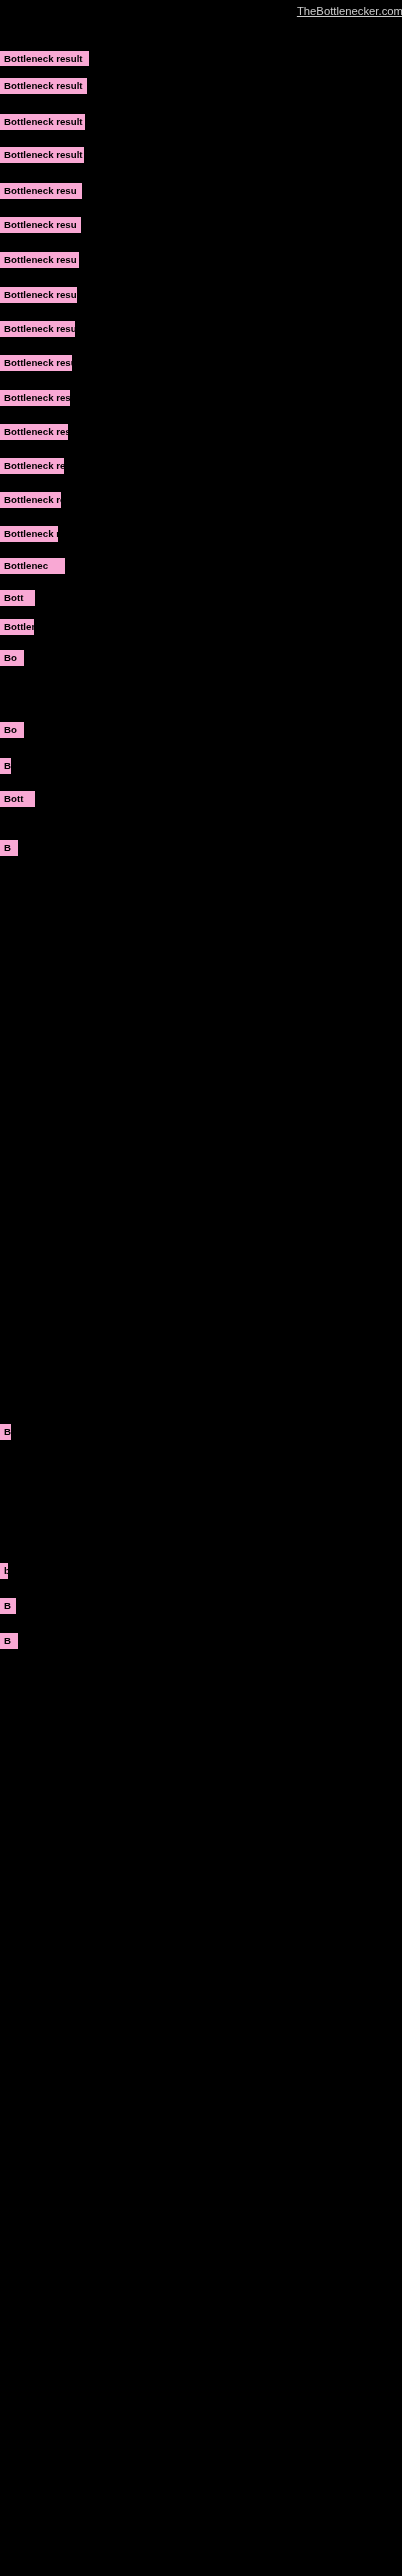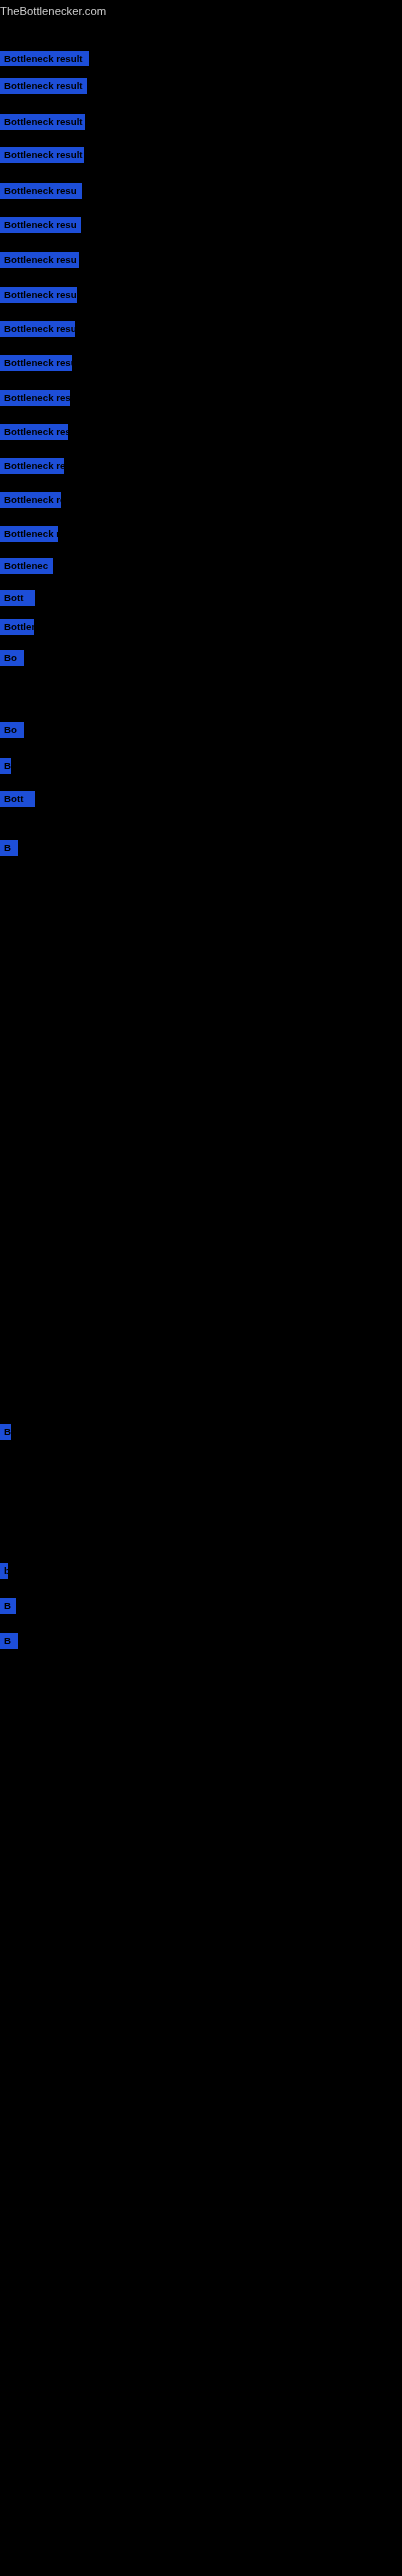--- a/index.html
+++ b/index.html
@@ -12,29 +12,30 @@
       background-color: #000000;
       width: 403px;
       min-height: 2576px;
       font-family: Arial, sans-serif;
       position: relative;
     }
 
     .site-title {
       color: #cccccc;
       font-size: 11.3px;
-      text-align: left;
+      text-align: right;
       padding: 4.8px 0 3.2px 0;
       width: 100%;
+      text-decoration: underline;
     }
 
     .bottleneck-item {
       position: absolute;
       left: 0;
-      background-color: #1d4ed8;
+      background-color: #f9a8d4;
       color: #000000;
       font-size: 9.7px;
       font-weight: bold;
       padding: 2.4px 4px;
       white-space: nowrap;
       overflow: hidden;
     }
   </style>
 </head>
 <body>
@@ -50,21 +51,21 @@
     <div class="bottleneck-item" style="top: 184px; width: 81px;">Bottleneck resu</div>
     <div class="bottleneck-item" style="top: 219px; width: 79px;">Bottleneck resu</div>
     <div class="bottleneck-item" style="top: 254px; width: 77px;">Bottleneck resu</div>
     <div class="bottleneck-item" style="top: 288px; width: 75px;">Bottleneck resu</div>
     <div class="bottleneck-item" style="top: 322px; width: 72px;">Bottleneck resu</div>
     <div class="bottleneck-item" style="top: 357px; width: 70px;">Bottleneck resu</div>
     <div class="bottleneck-item" style="top: 391px; width: 68px;">Bottleneck res</div>
     <div class="bottleneck-item" style="top: 425px; width: 64px;">Bottleneck res</div>
     <div class="bottleneck-item" style="top: 459px; width: 61px;">Bottleneck res</div>
     <div class="bottleneck-item" style="top: 493px; width: 58px;">Bottleneck re</div>
-    <div class="bottleneck-item" style="top: 525px; width: 53px;">Bottlenec</div>
+    <div class="bottleneck-item" style="top: 525px; width: 65px;">Bottlenec</div>
     <div class="bottleneck-item" style="top: 557px; width: 35px;">Bott</div>
     <div class="bottleneck-item" style="top: 586px; width: 34px;">Bottlen</div>
     <div class="bottleneck-item" style="top: 617px; width: 24px;">Bo</div>
     <div class="bottleneck-item" style="top: 689px; width: 24px;">Bo</div>
     <div class="bottleneck-item" style="top: 725px; width: 11.3px;">B</div>
     <div class="bottleneck-item" style="top: 758px; width: 35px;">Bott</div>
     <div class="bottleneck-item" style="top: 807px; width: 17.7px;">B</div>
     <div class="bottleneck-item" style="top: 1391px; width: 11.3px;">B</div>
     <div class="bottleneck-item" style="top: 1530px; width: 8px;">b</div>
     <div class="bottleneck-item" style="top: 1565px; width: 16px;">B</div>

